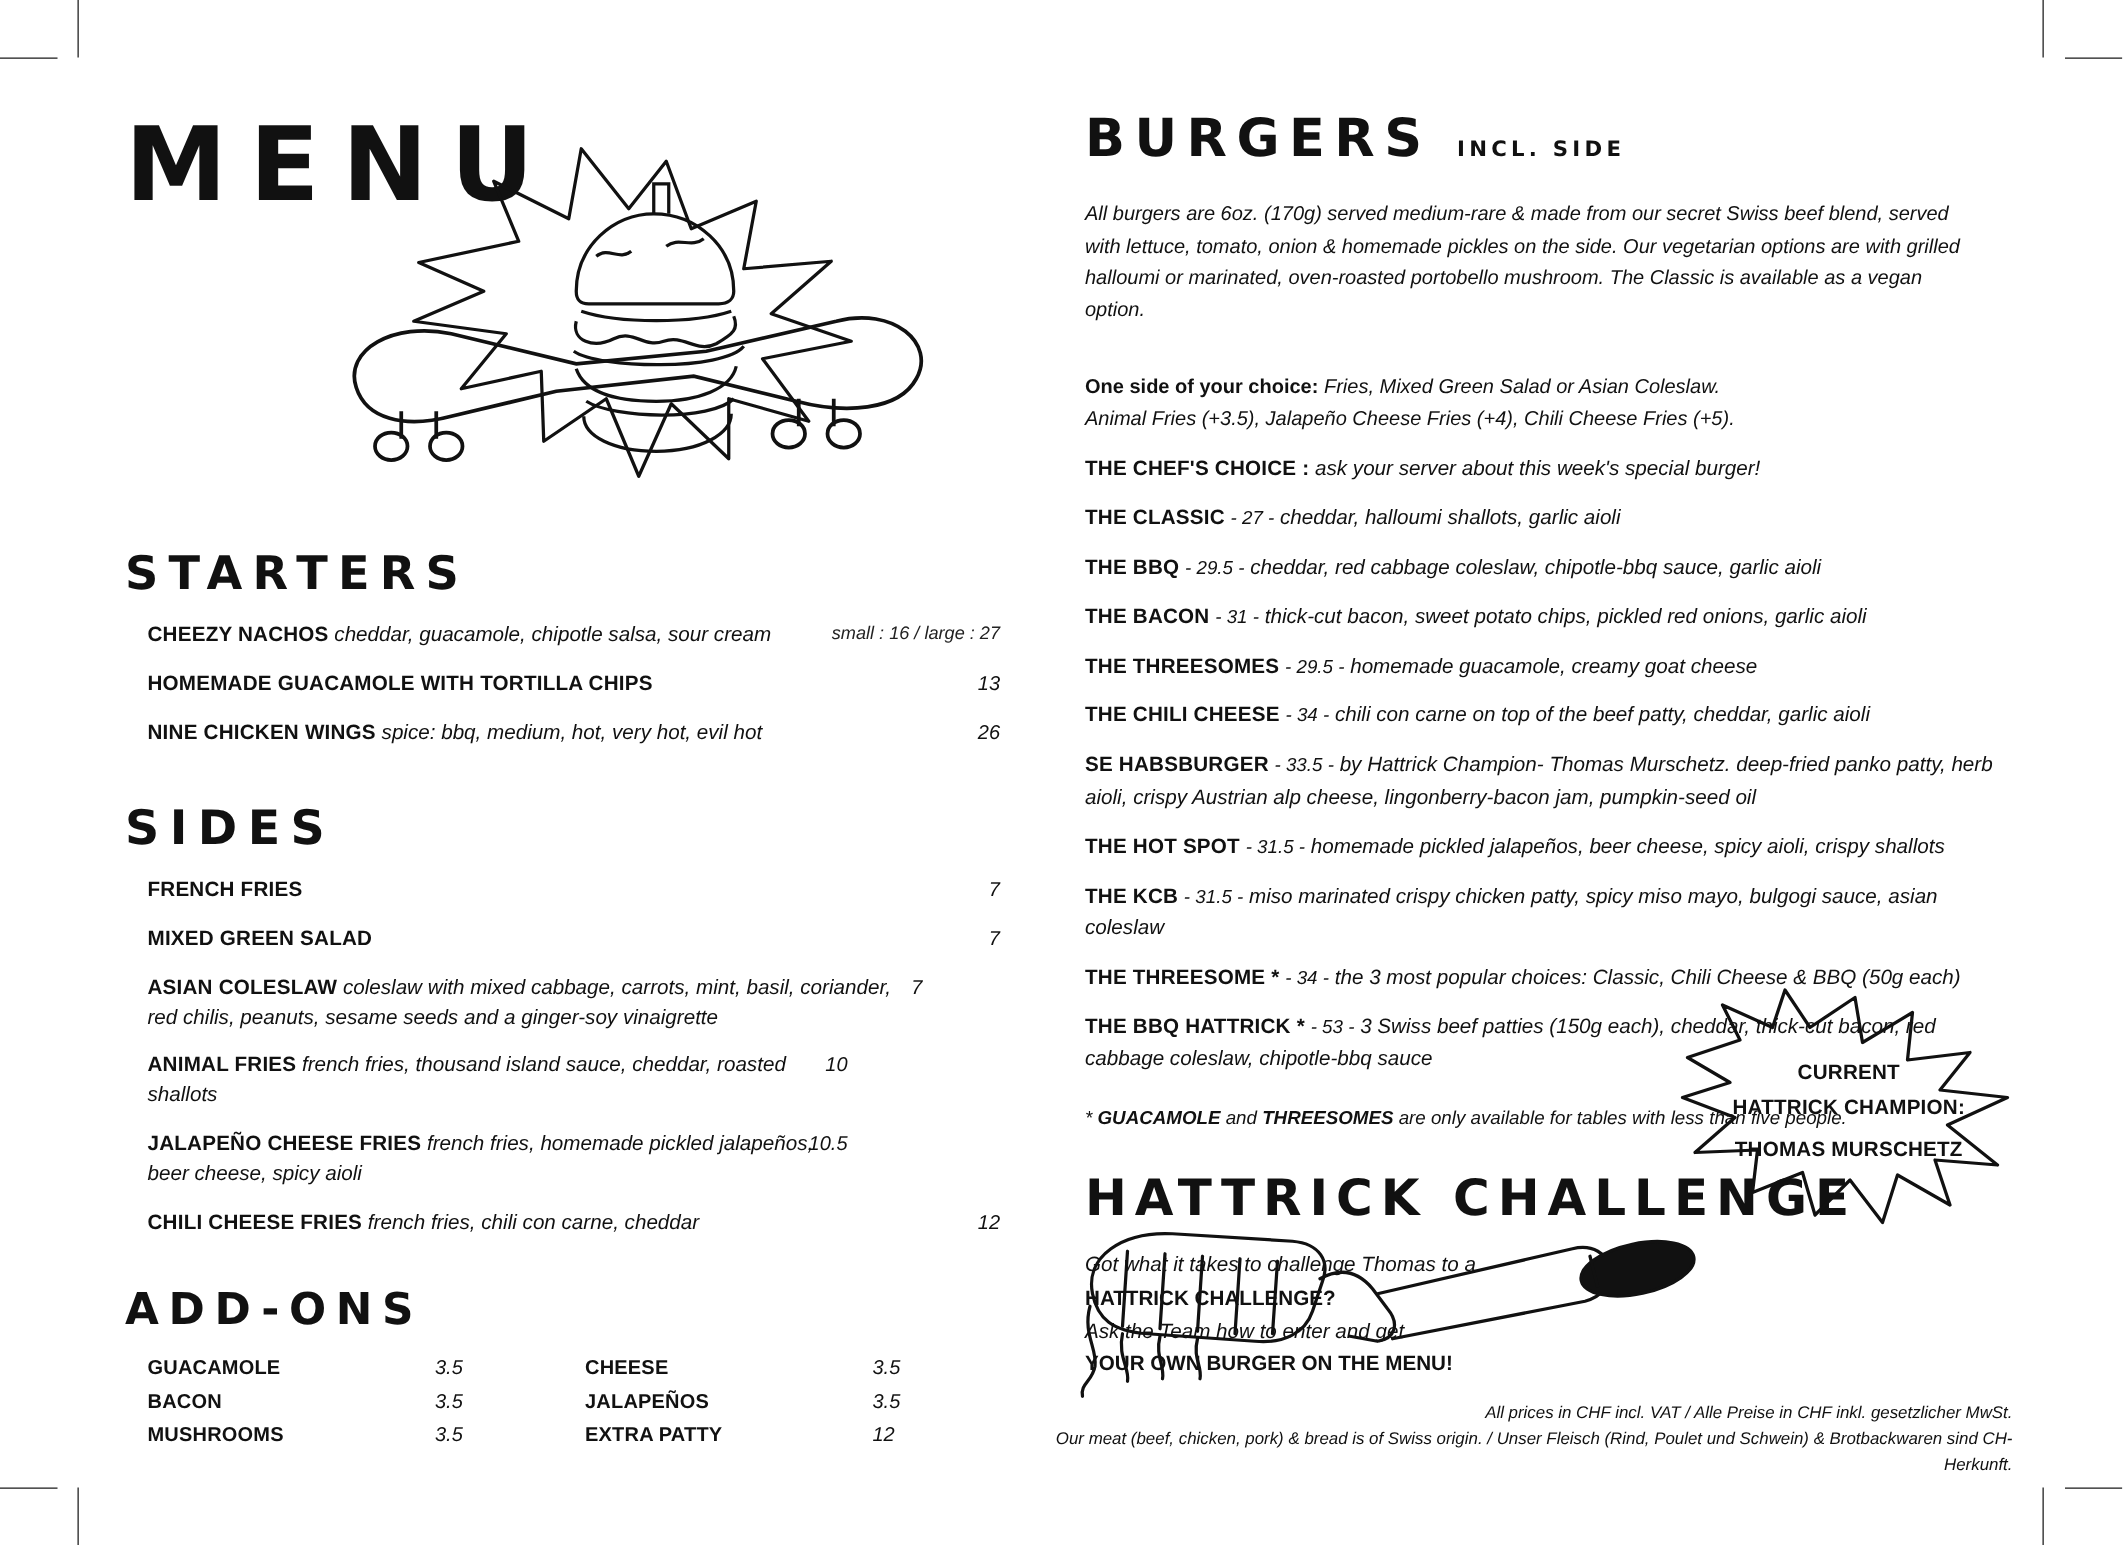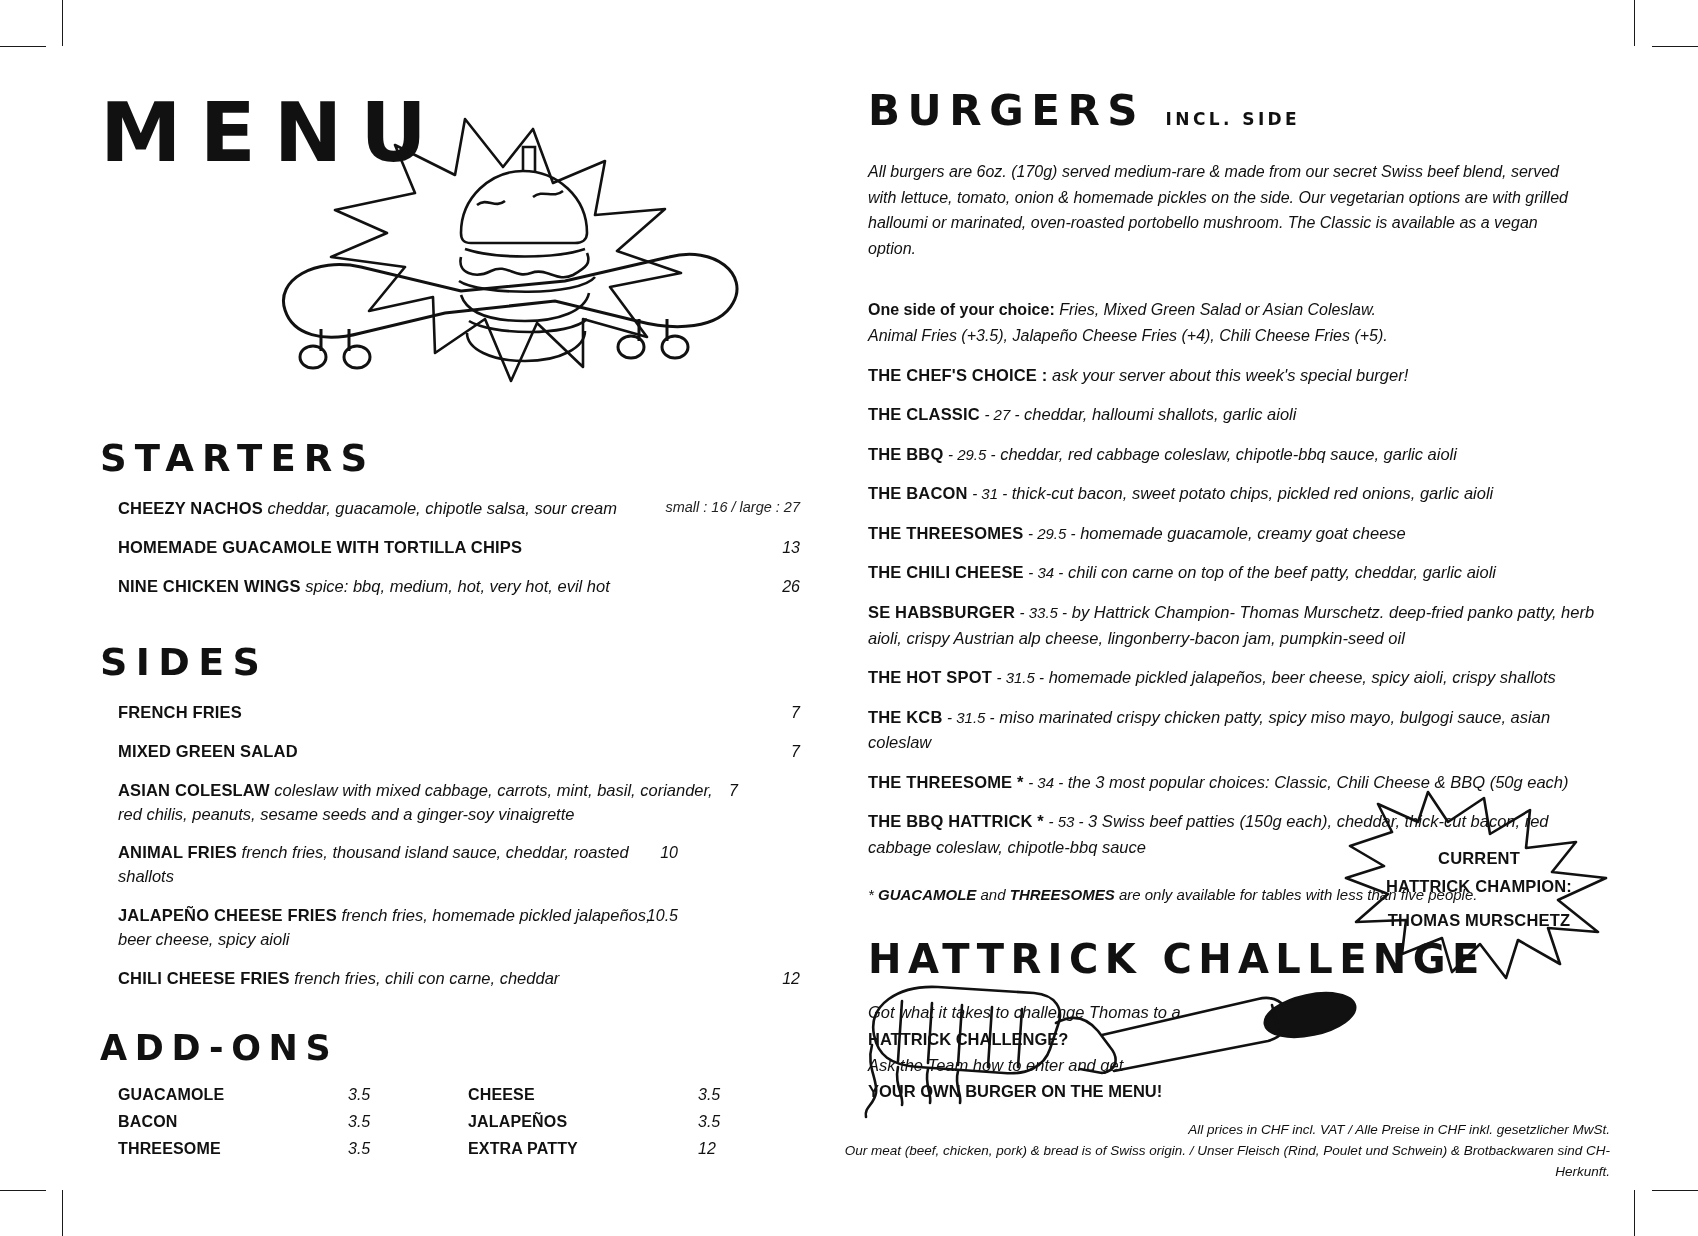--- a/index.html
+++ b/index.html
@@ -360,21 +360,21 @@
             <span class="nm">BACON</span>
             <span class="pr">3.5</span>
           </div>
           <div class="addon-cell">
             <span class="nm">JALAPEÑOS</span>
             <span class="pr">3.5</span>
           </div>
         </div>
         <div class="addon-row">
           <div class="addon-cell">
-            <span class="nm">THREESOME</span>
+            <span class="nm">MUSHROOMS</span>
             <span class="pr">3.5</span>
           </div>
           <div class="addon-cell">
             <span class="nm">EXTRA PATTY</span>
             <span class="pr">12</span>
           </div>
         </div>
       </div>
     </div>
   </div>

